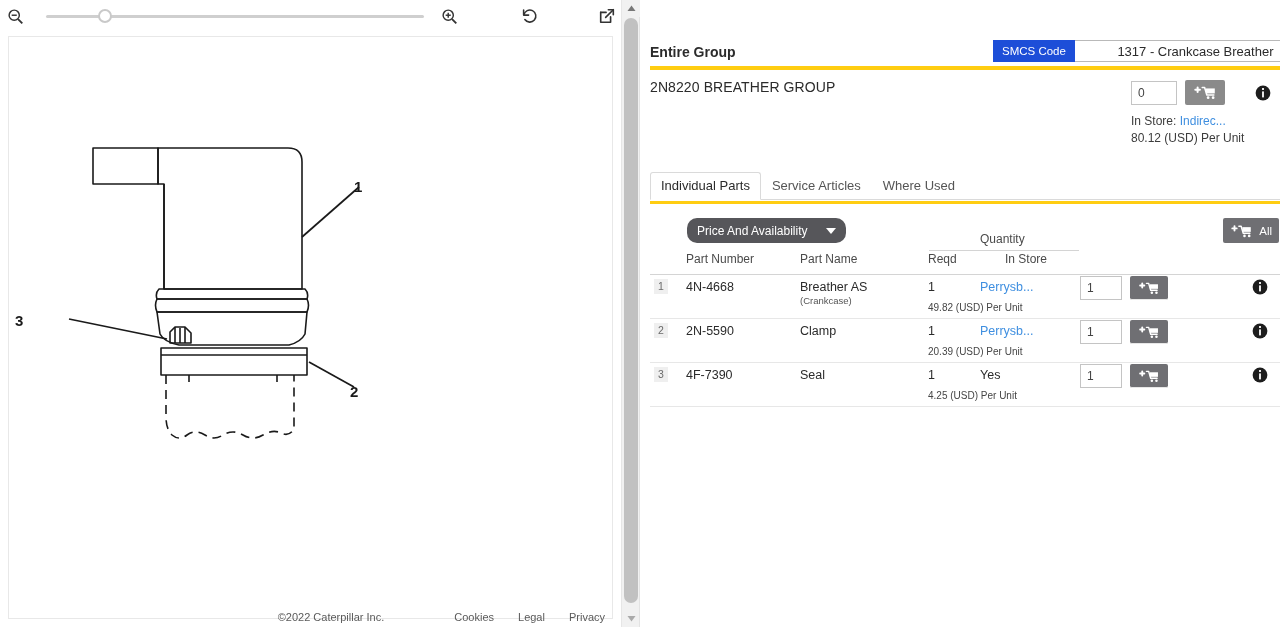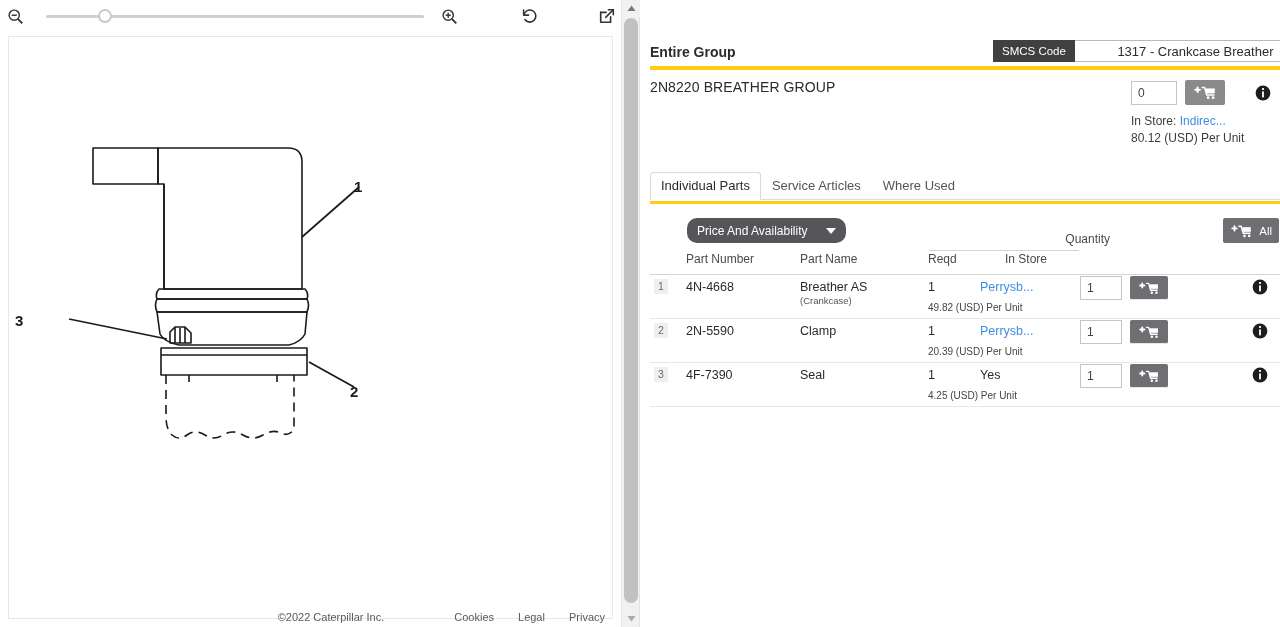--- a/index.html
+++ b/index.html
@@ -112,21 +112,21 @@
     display: flex; align-items: center;
   }
   .group-title {
     font-size: 14px; font-weight: bold; color: #2b2b2b;
   }
   .smcs-wrap {
     position: absolute; left: 343px; top: 0;
     display: flex; align-items: stretch; height: 22px;
   }
   .smcs-label {
-    background: #404040; color: #ffffff;
+    background: #1d4ed8; color: #ffffff;
     font-size: 11.5px; padding: 0 9px;
     display: flex; align-items: center;
     white-space: nowrap;
   }
   .smcs-value {
     background: #ffffff; border: 1px solid #b9b9b9; border-left: none;
     font-size: 13px; color: #2b2b2b;
     padding: 0 14px; min-width: 242px;
     display: flex; align-items: center; justify-content: center;
     white-space: nowrap;
@@ -220,21 +220,21 @@
   .addall-btn {
     position: absolute; right: 1px; top: 6px;
     background: #6f6f73; border-radius: 2px;
     height: 25px; padding: 0 7px;
     display: flex; align-items: center; cursor: pointer;
   }
   .addall-btn .lbl { color: #ffffff; font-size: 11.5px; margin-left: 6px; }
 
   .qty-group-label {
     position: absolute; left: 330px; top: 20px;
-    width: 130px; text-align: right;
+    width: 130px; text-align: left;
     font-size: 12px; color: #4a4a4a;
   }
   .qty-group-rule {
     position: absolute; left: 279px; top: 38px;
     width: 150px; height: 1px; background: #d4d4d4;
   }
   .col-heads {
     position: absolute; left: 0; top: 40px; width: 630px; height: 19px;
   }
   .col-heads span { position: absolute; font-size: 12px; color: #4a4a4a; }

